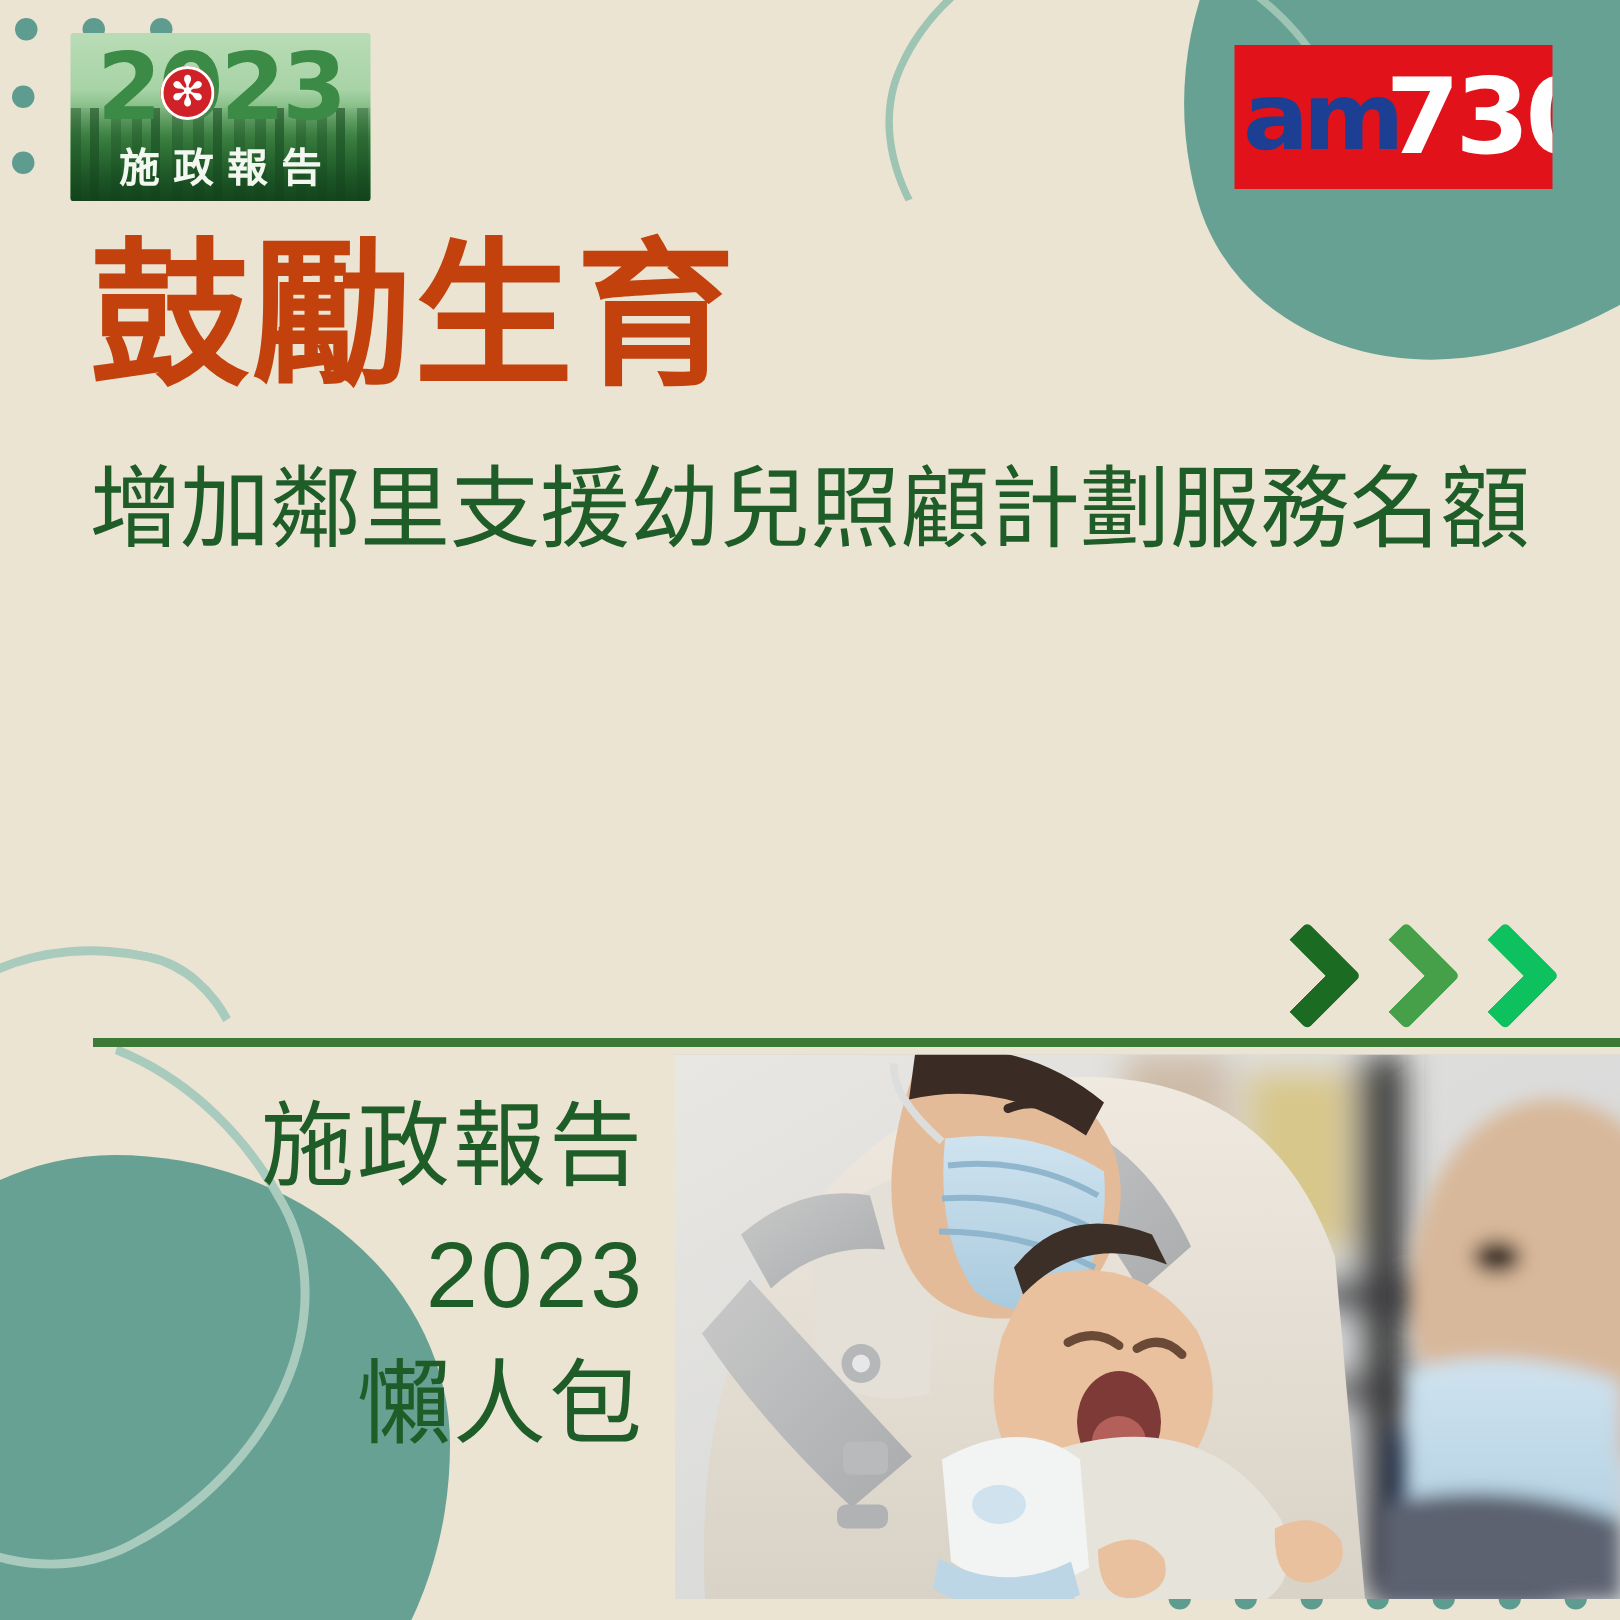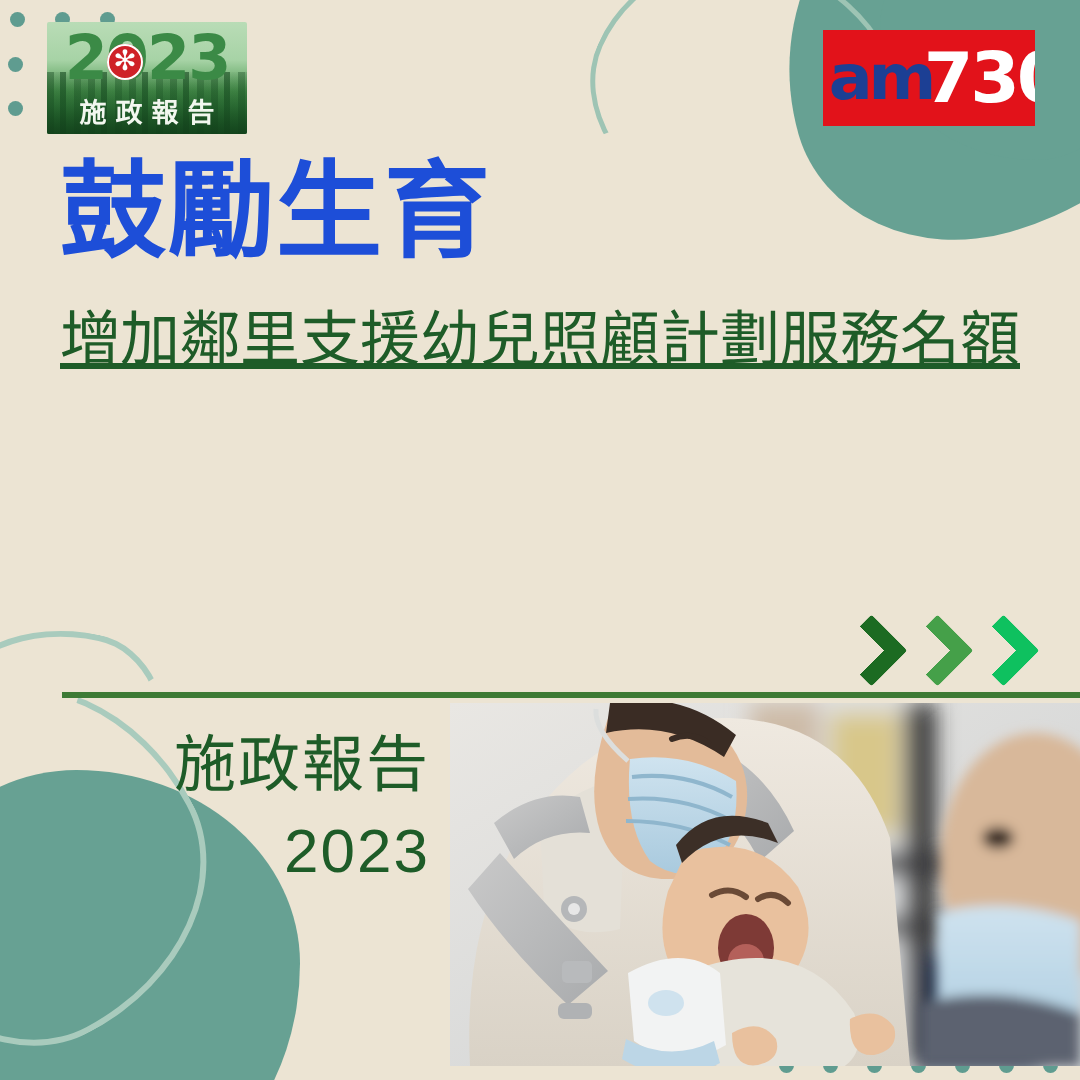--- a/index.html
+++ b/index.html
@@ -172,34 +172,34 @@
     transform: scaleX(1.02);
   }
 
   
   .headline {
     position: absolute;
     left: 60px; top: 155px;
     font-size: 106px;
     line-height: 112px;
     font-weight: bold;
-    color: #1d4ed8;
+    color: #c2410c;
     letter-spacing: 2px;
     white-space: nowrap;
   }
   .body-copy {
     position: absolute;
     left: 60px; top: 300px;
     width: 1000px;
     font-size: 60px;
     line-height: 80px;
     color: #1e5c28;
     letter-spacing: 0px;
   }
-  .body-copy .ln { display: block; white-space: nowrap; text-decoration: underline; }
+  .body-copy .ln { display: block; white-space: nowrap; }
 
   
   .chevrons {
     position: absolute;
     right: 48px; bottom: 392px;
     display: flex;
     gap: 6px;
     align-items: center;
   }
   .chev {
@@ -303,20 +303,21 @@
     <span class="chev c1" style="color: rgb(28, 107, 34);"></span>
     <span class="chev c2" style="color: rgb(69, 160, 73);"></span>
     <span class="chev c3" style="color: rgb(14, 193, 95);"></span>
   </div>
 
   <div class="divider"></div>
 
   <div class="footer-text">
     <span class="ln">施政報告</span>
     <span class="ln">2023</span>
+    <span class="ln">懶人包</span>
   </div>
 
   <div class="photo">
     <svg viewBox="0 0 630 363" preserveAspectRatio="xMidYMid slice" role="img">
       <defs>
         <linearGradient id="bg" x1="0" y1="0" x2="1" y2="1">
           <stop offset="0" stop-color="#e9e7e3"></stop>
           <stop offset="1" stop-color="#cdd0d2"></stop>
         </linearGradient>
         <linearGradient id="coat" x1="0" y1="0" x2="0" y2="1">

